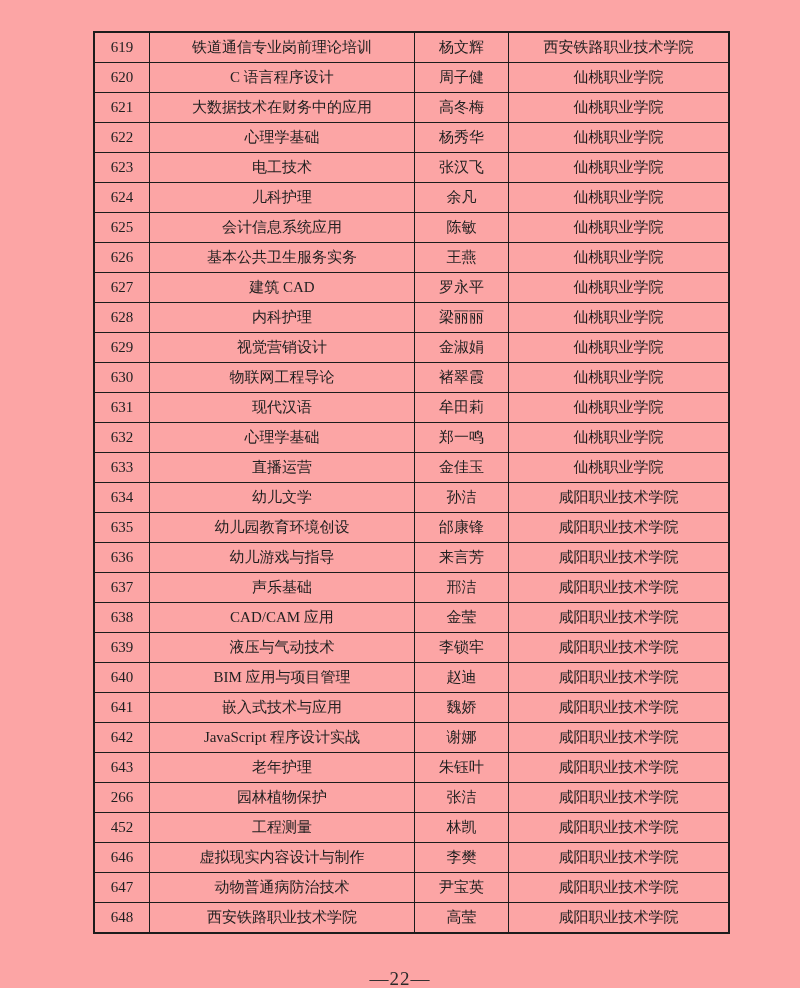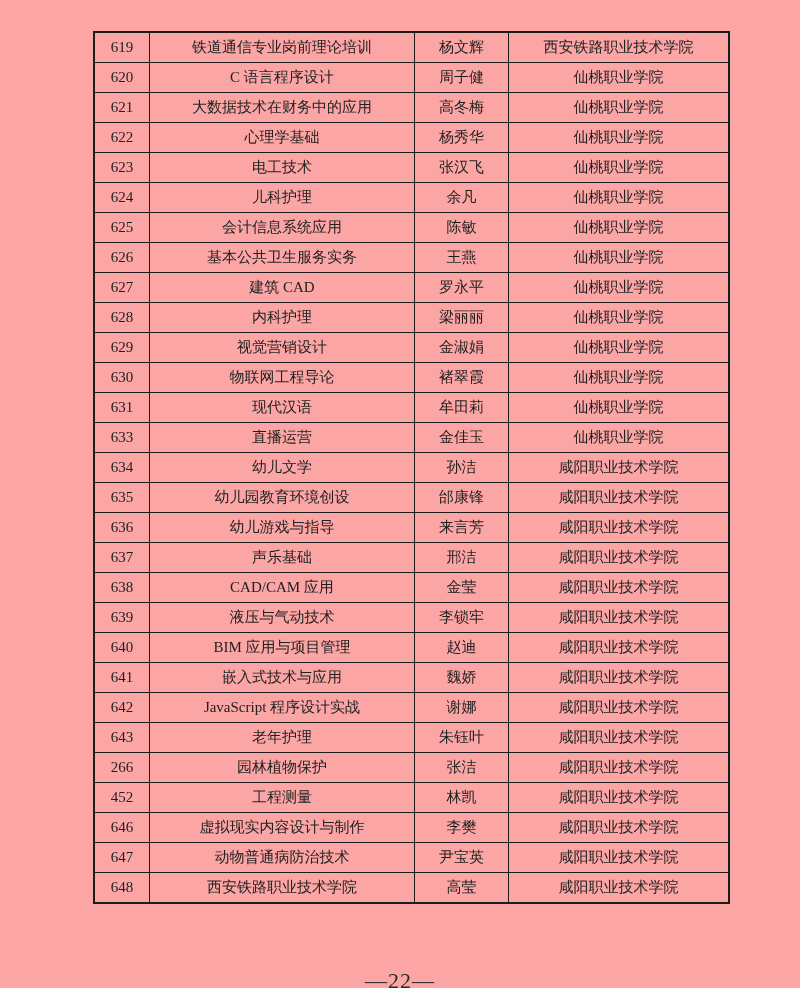--- a/index.html
+++ b/index.html
@@ -40,21 +40,21 @@
   td.col-no        { width: 50px; }
   td.col-course    { width: 260px; }
   td.col-teacher   { width: 89px; }
   td.col-institution { width: 215px; }
   .footer {
     position: absolute;
     left: 0;
     top: 968px;
     width: 100%;
     text-align: center;
-    font-size: 22px;
+    font-size: 19px;
     color: #2a2a2a;
     letter-spacing: 1px;
   }
 </style>
 </head>
 <body>
 
 <div class="page">
   <table class="course-table">
     <tbody>
@@ -130,20 +130,26 @@
           <td class="col-teacher">褚翠霞</td>
           <td class="col-institution">仙桃职业学院</td>
         </tr>
         <tr>
           <td class="col-no">631</td>
           <td class="col-course">现代汉语</td>
           <td class="col-teacher">牟田莉</td>
           <td class="col-institution">仙桃职业学院</td>
         </tr>
         <tr>
+          <td class="col-no">632</td>
+          <td class="col-course">心理学基础</td>
+          <td class="col-teacher">郑一鸣</td>
+          <td class="col-institution">仙桃职业学院</td>
+        </tr>
+        <tr>
           <td class="col-no">633</td>
           <td class="col-course">直播运营</td>
           <td class="col-teacher">金佳玉</td>
           <td class="col-institution">仙桃职业学院</td>
         </tr>
         <tr>
           <td class="col-no">634</td>
           <td class="col-course">幼儿文学</td>
           <td class="col-teacher">孙洁</td>
           <td class="col-institution">咸阳职业技术学院</td>

